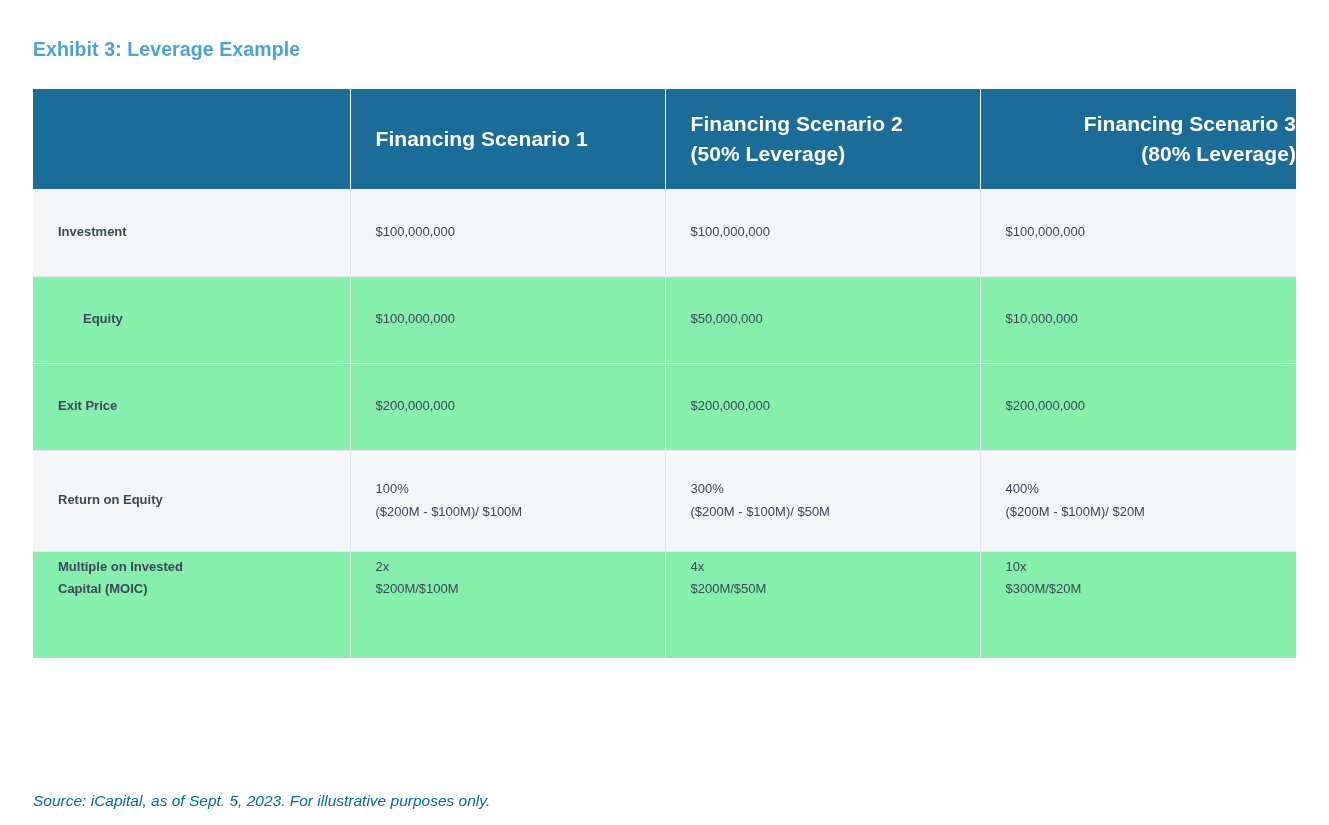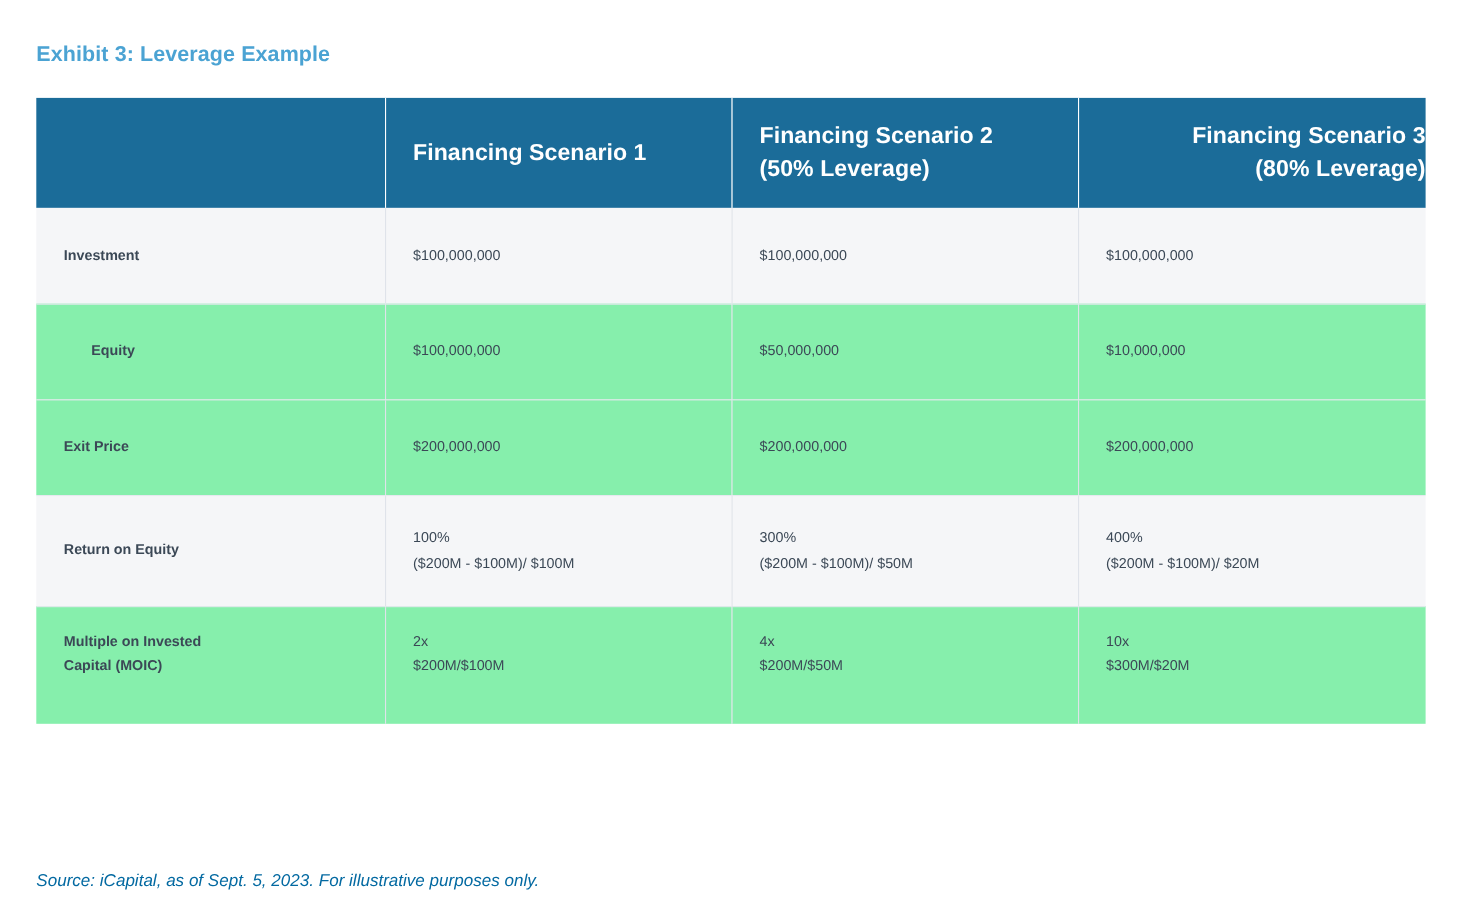--- a/index.html
+++ b/index.html
@@ -105,21 +105,21 @@
   td.row-label.indent {
     padding-left: 50px;
   }
 
   
   tr.r-investment td { height: 87px; }
   tr.r-equity td     { height: 87px; }
   tr.r-debt td       { height: 87px; }
   tr.r-exit td       { height: 87px; }
   tr.r-roe td        { height: 101px; }
-  tr.r-moic td       { height: 107px; vertical-align: top; padding-top: 22px; }
+  tr.r-moic td       { height: 107px; vertical-align: top; padding-top: 6px; }
 
   .cell-lines { display: block; }
   .cell-lines .ln { display: block; }
   .cell-lines .ln + .ln { margin-top: 4px; }
 
   
   .source-note {
     position: absolute;
     left: 33px;
     top: 792px;

